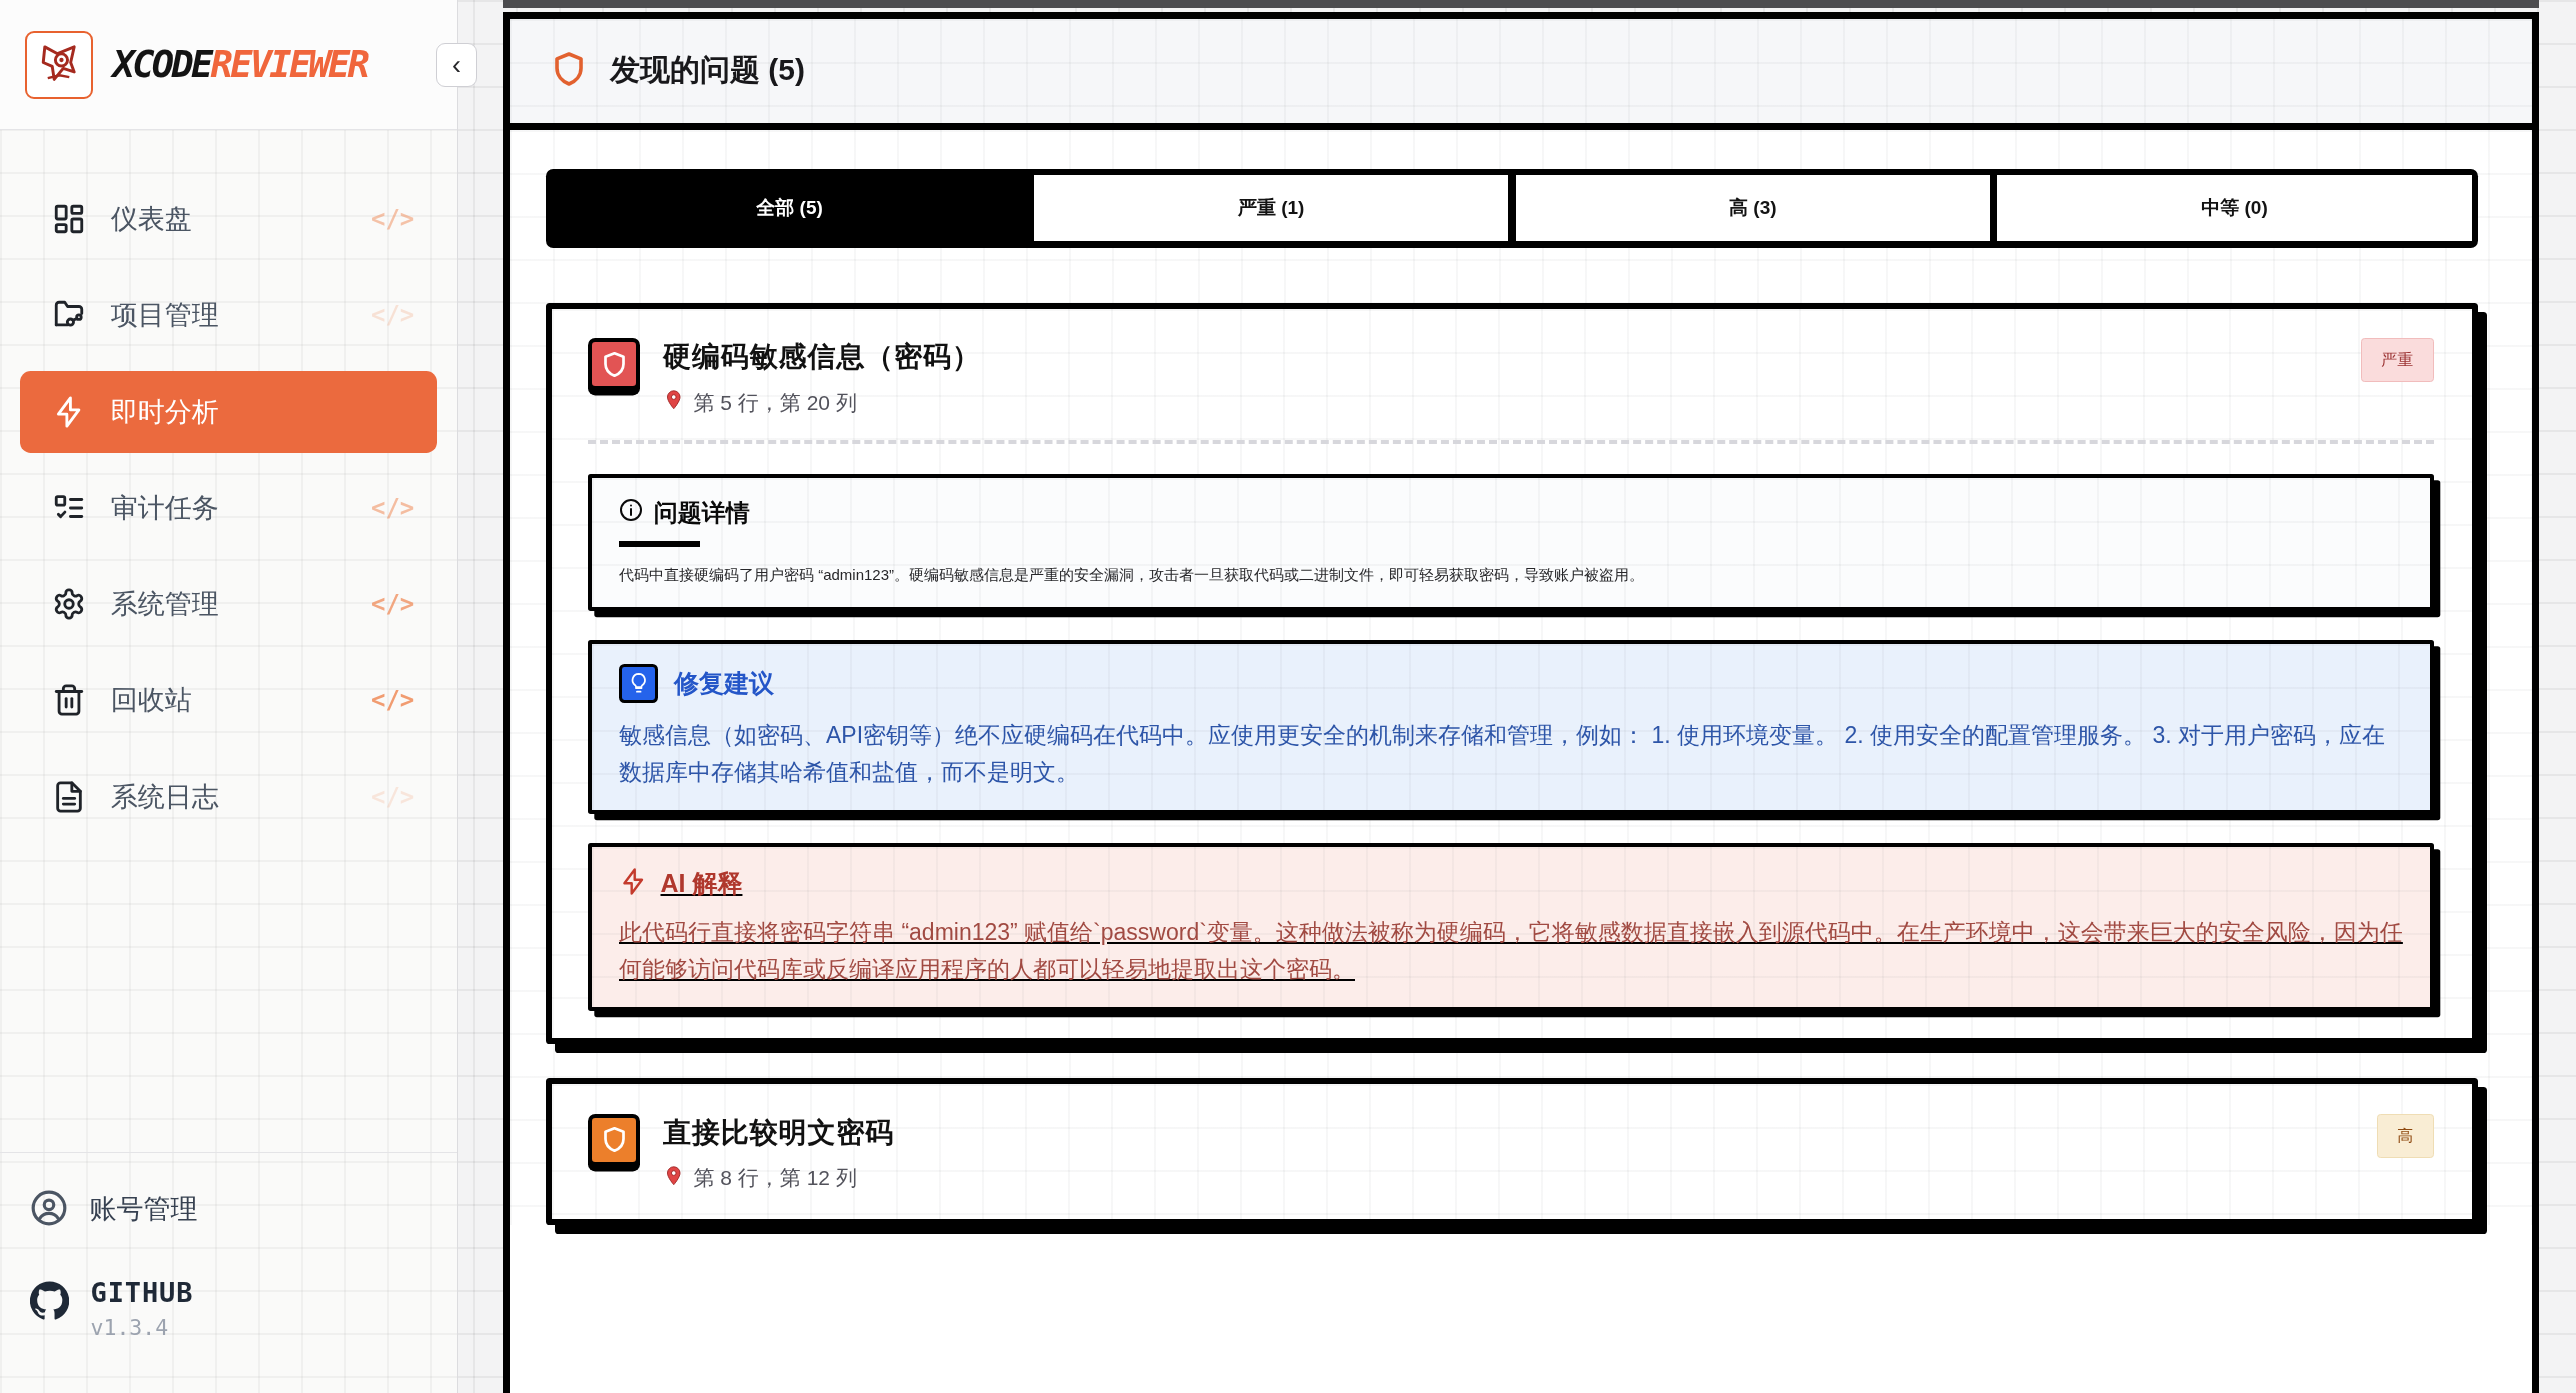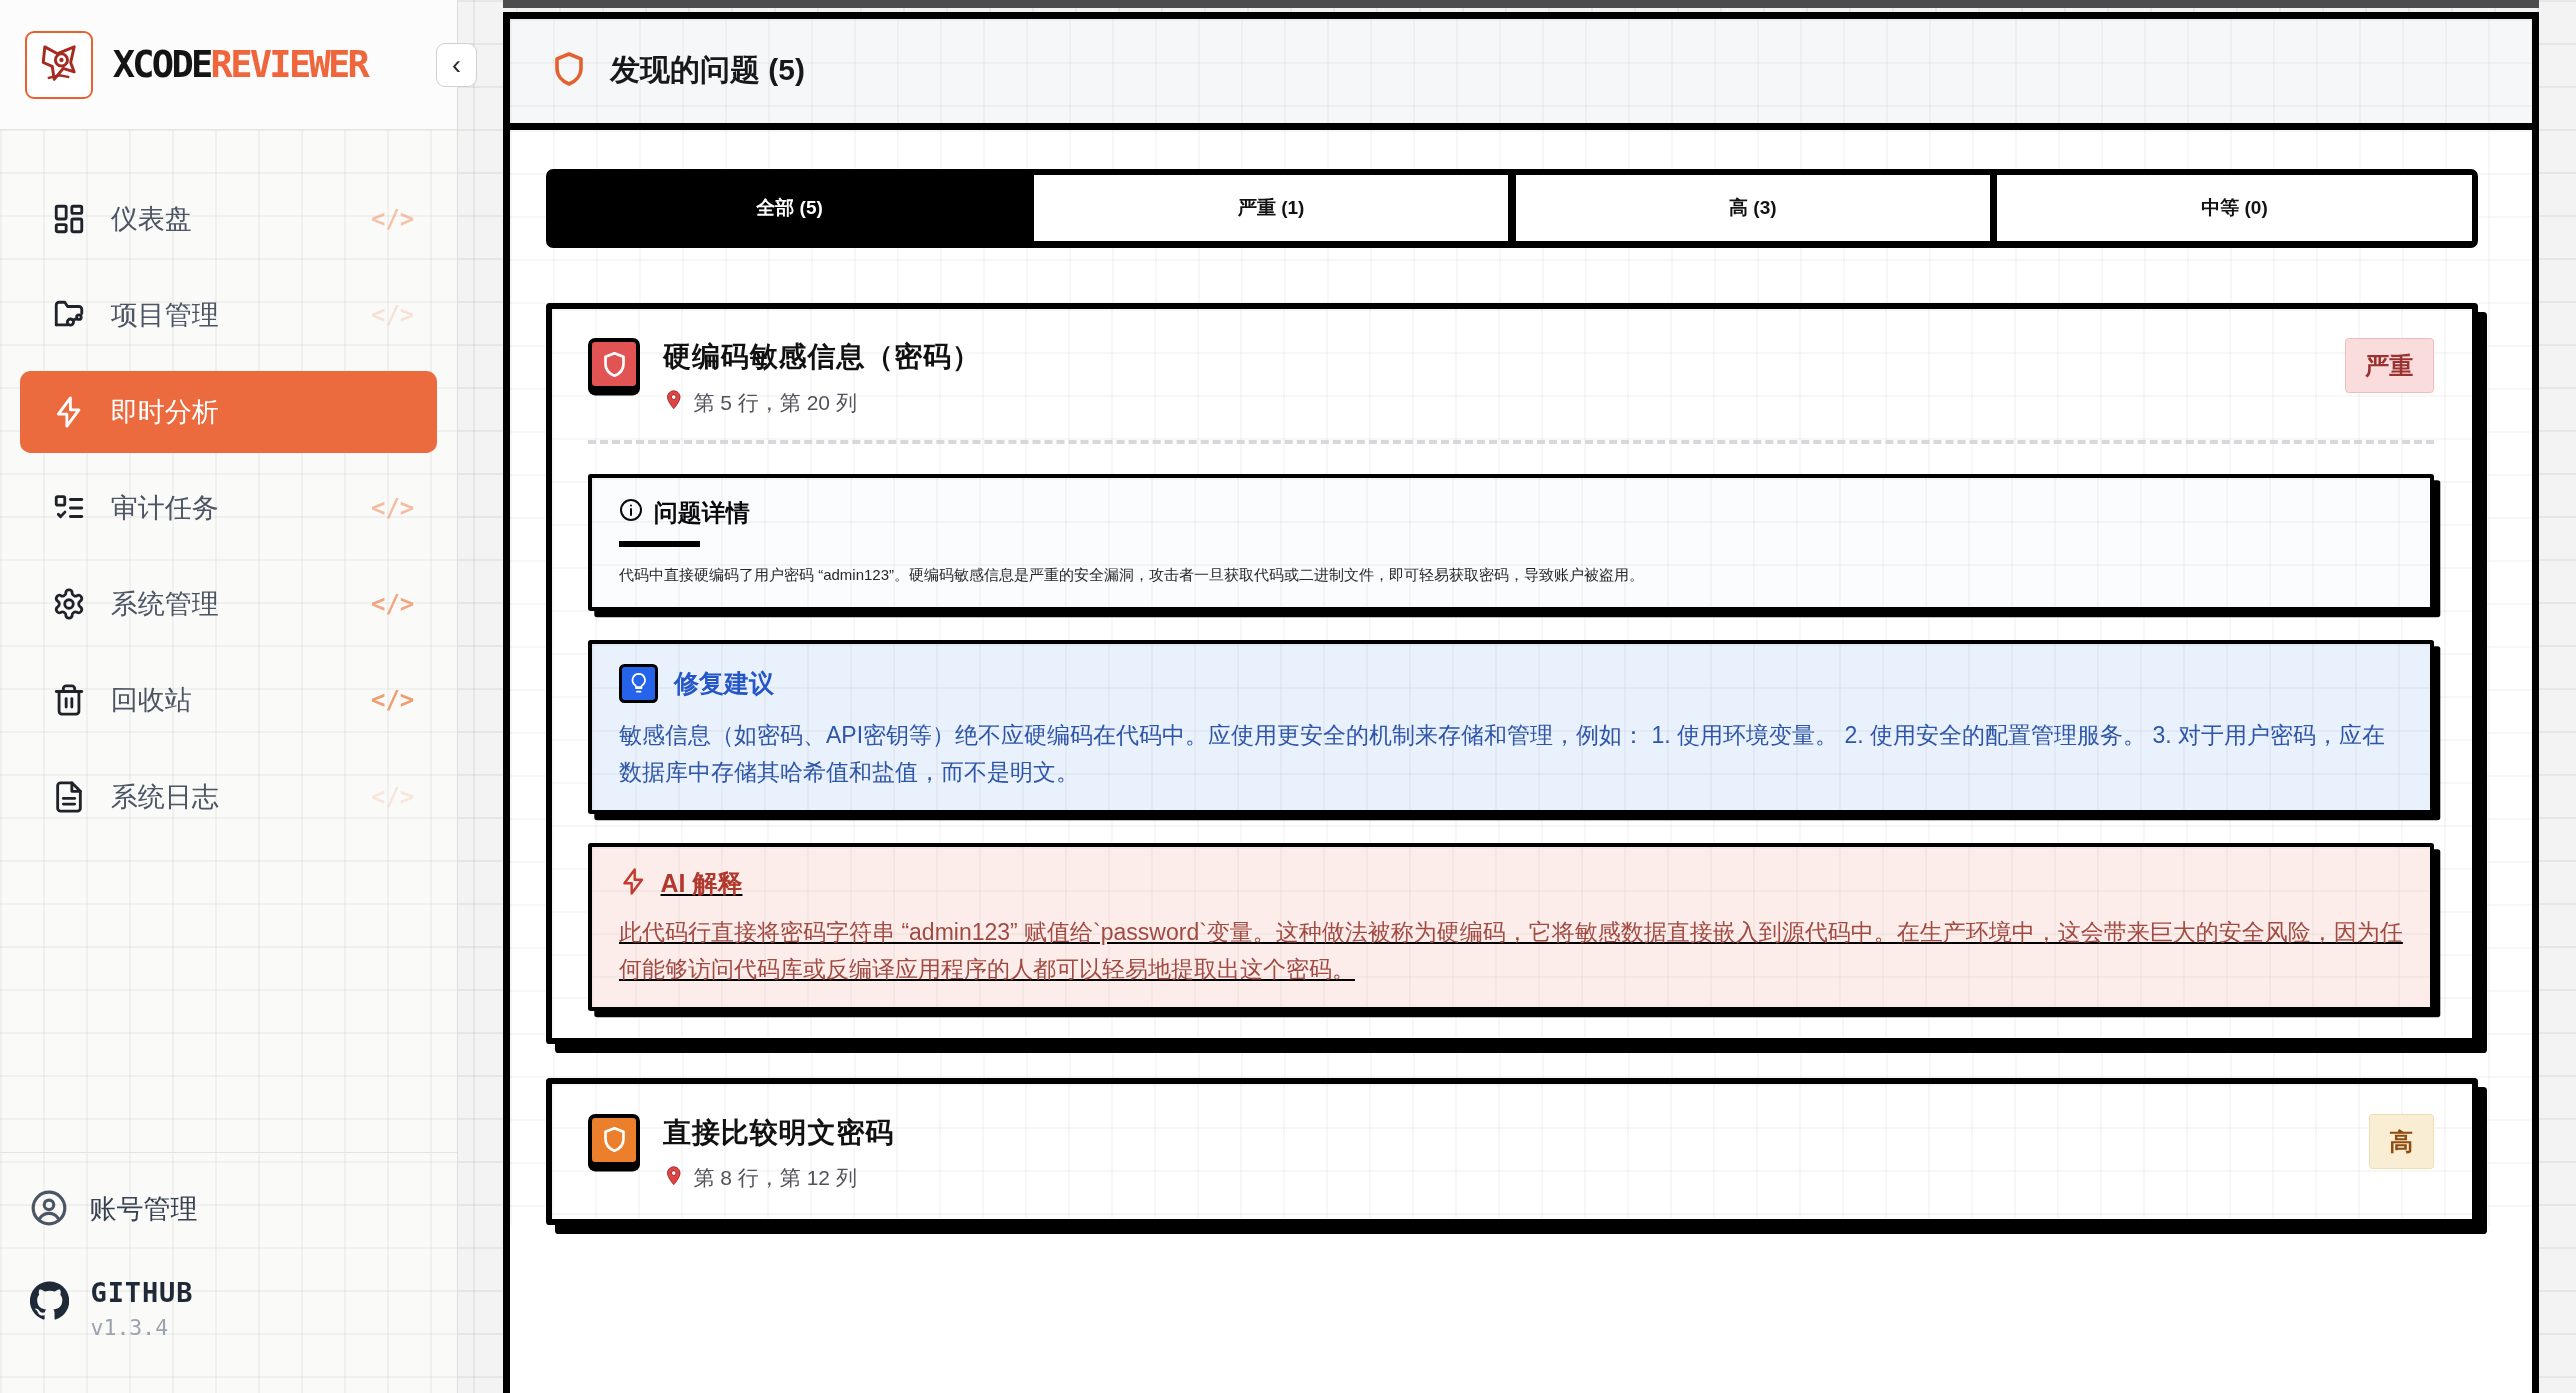--- a/index.html
+++ b/index.html
@@ -33,21 +33,21 @@
   .sidebar-header {
     height:130px; background:#fcfcfc; border-bottom:1.8px solid #e4e4e7;
     display:flex; align-items:center; padding-left:25px; position:relative;
   }
   .logo-box {
     width:68px; height:68px; background:#fff; border:2.7px solid #e8622f;
     border-radius:9px; display:flex; align-items:center; justify-content:center;
     flex:0 0 auto;
   }
   .brand { margin-left:19.7px; font-family:"DejaVu Sans Mono","Liberation Mono",monospace;
-    font-weight:bold; font-size:37px; letter-spacing:-2.7px; white-space:nowrap; }
+    font-weight:bold; font-size:37px; letter-spacing:-2.7px; white-space:nowrap;font-style:italic; }
   .brand .b1 { color:#141414; }
   .brand .b2 { color:#f0663c; }
   .collapse-btn {
     position:absolute; left:436px; top:43px; width:41px; height:44px;
     background:#fff; border:1.8px solid #cfcfd4; border-radius:9px;
     display:flex; align-items:center; justify-content:center;
     font-size:27px; color:#27272a; z-index:6; cursor:pointer;
   }
   .menu { padding:48px 19.7px 0 19.7px; }
   .menu-item {
@@ -105,21 +105,21 @@
   .issue-icon { width:52px; height:52px; border:4.5px solid #000; border-radius:7.2px;
     box-shadow:0 5.4px 0 #000; display:flex; align-items:center; justify-content:center; flex:0 0 auto; }
   .issue-icon svg { width:27px; height:27px; stroke:#fff; }
   .issue-icon.critical { background:#e25454; }
   .issue-icon.high { background:#ec7f2b; }
   .issue-titles { margin-left:23px; }
   .issue-title { font-size:28px; font-weight:bold; color:#111; letter-spacing:0.9px; }
   .issue-loc { margin-top:12.5px; display:flex; align-items:center; gap:9px;
     font-family:Liberation Sans, sans-serif; font-size:21px; color:#52525b; }
   .issue-loc svg { width:21.5px; height:21.5px; }
-  .badge { margin-left:auto; padding:10.7px 19.7px; font-size:24px; font-weight:bold;
+  .badge { margin-left:auto; padding:10.7px 19.7px; font-size:16px; font-weight:normal;
     border-radius:3.6px; flex:0 0 auto; }
   .badge.critical { background:#fadcdc; border:1.8px solid #f1bcbc; color:#9b3232; }
   .badge.high { background:#f9edd4; border:1.8px solid #efddb4; color:#8f4a10; }
   .dashed-divider { border-top:4.5px dashed #d7d7dc; margin:23px 0 30px 0; }
 
   .section { border:4.5px solid #000; border-radius:2.7px; box-shadow:6.3px 6.3px 0 #000;
     padding:19.7px 27px; margin-bottom:29px; }
   .section.detail { background-color:#fbfcfd; }
   .detail-title-row { display:flex; align-items:center; gap:10.7px;
     font-size:24px; font-weight:bold; color:#0a0a0a; }

